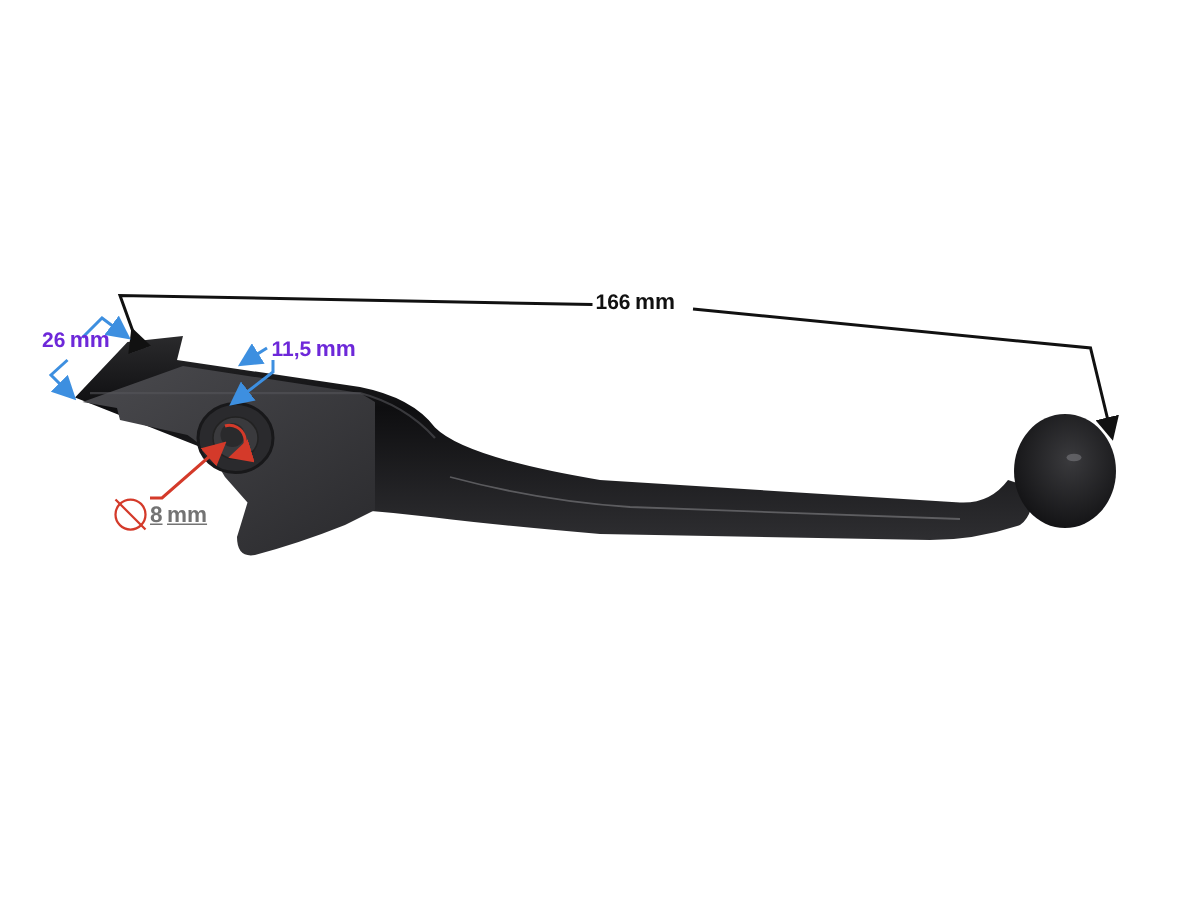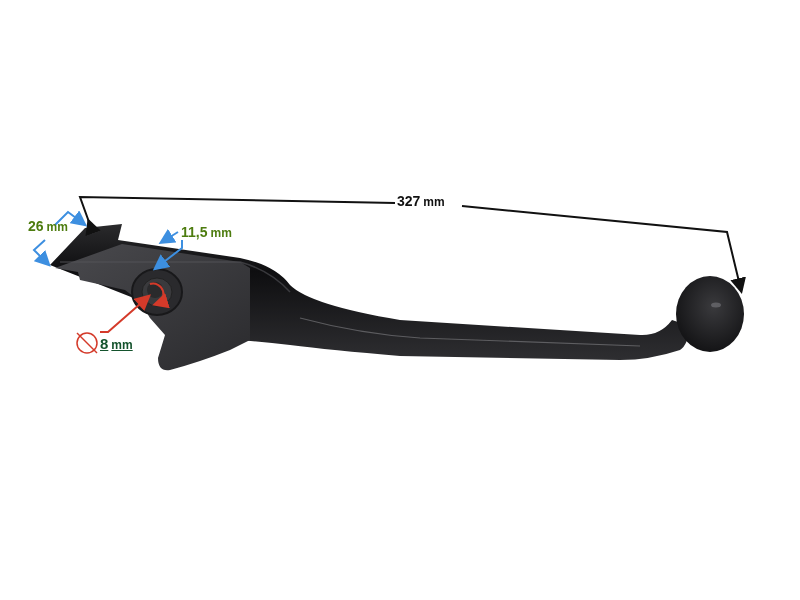--- a/index.html
+++ b/index.html
@@ -1,21 +1,21 @@
 <!DOCTYPE html>
 <html><head>
   <meta charset="utf-8">
   <style>
     html, body { margin:0; padding:0; background:#ffffff; }
     body { width:800px; height:600px; overflow:hidden; position:relative; font-family:"Liberation Sans", sans-serif; }
     #stage { position:absolute; left:0; top:0; width:800px; height:600px; }
     .label { position:absolute; font-weight:bold; white-space:nowrap; }
-    .label .unit { font-size:12px; margin-left:3px; }
-    .blue { color:#4d7c0f; }
-    .red { color:#14532d;text-decoration:underline; }
+    .label .unit { font-size:15px; margin-left:3px; }
+    .blue { color:#6d28d9; }
+    .red { color:#737373;text-decoration:underline; }
     .black { color:#111111; }
   </style>
 </head>
 <body>
 
 <div id="stage">
   <svg width="800" height="600" viewBox="0 0 800 600" xmlns="http://www.w3.org/2000/svg">
     <defs>
       <linearGradient id="bodyGrad" x1="0" y1="0" x2="0" y2="1">
         <stop offset="0" stop-color="#2a2a2c"></stop>
@@ -75,21 +75,21 @@
 
     <g>
       <path d="M100,332 L108,332 L148,297" stroke="#d43a2a" stroke-width="2" fill="none" marker-end="url(#arrRed)"></path>
       <path d="M150,284 A10,10 0 1,1 156,304" stroke="#d43a2a" stroke-width="2" fill="none" marker-end="url(#arrRed)"></path>
       <circle cx="87" cy="343" r="10" stroke="#d43a2a" stroke-width="1.5" fill="none"></circle>
       <line x1="77" y1="333" x2="97" y2="353" stroke="#d43a2a" stroke-width="1.5"></line>
     </g>
   </svg>
 
   <div class="label black" style="left:397px; top:193px; font-size:14px;">
-    <span>327</span><span class="unit">mm</span>
+    <span>166</span><span class="unit">mm</span>
   </div>
 
   <div class="label blue" style="left:28px; top:218px; font-size:14px;">
     <span>26</span><span class="unit">mm</span>
   </div>
 
   <div class="label blue" style="left:181px; top:224px; font-size:14px;text-align:center;">
     <span>11,5</span><span class="unit">mm</span>
   </div>
 

